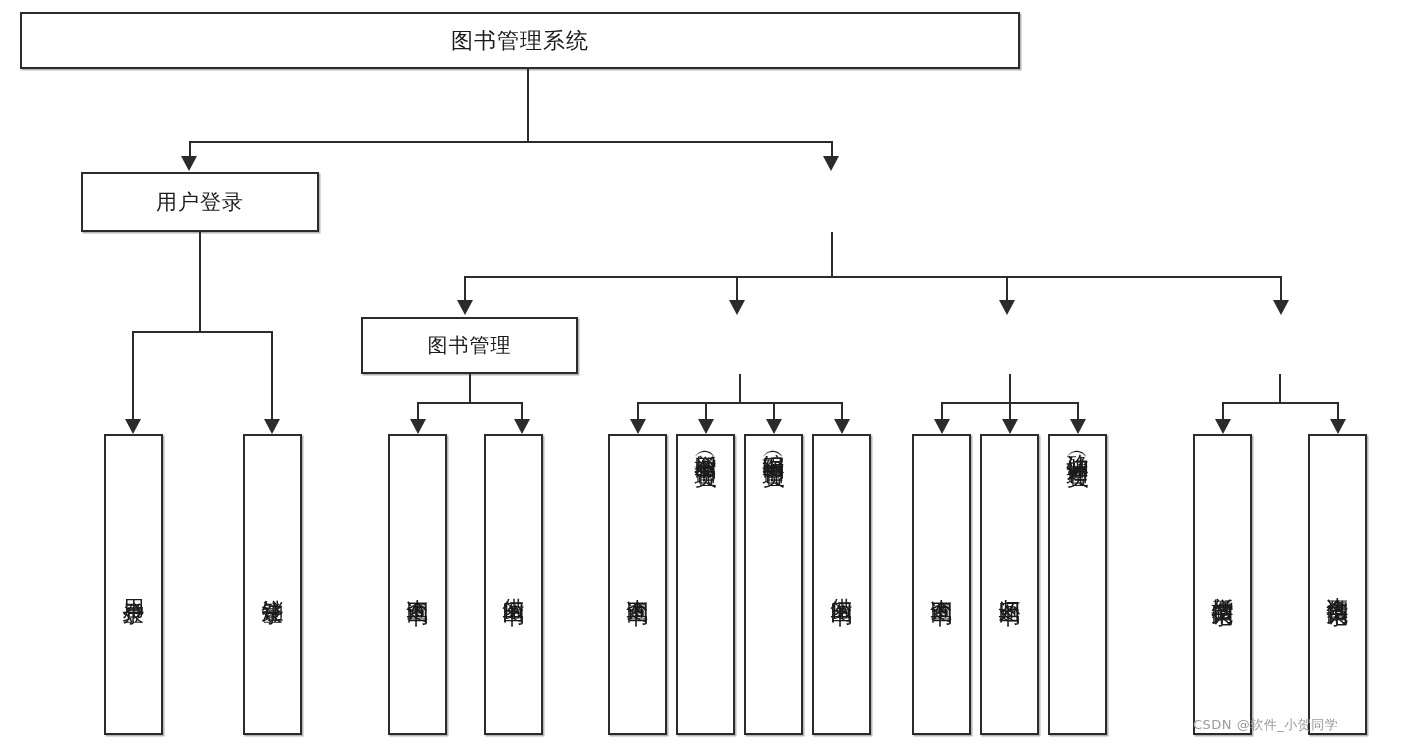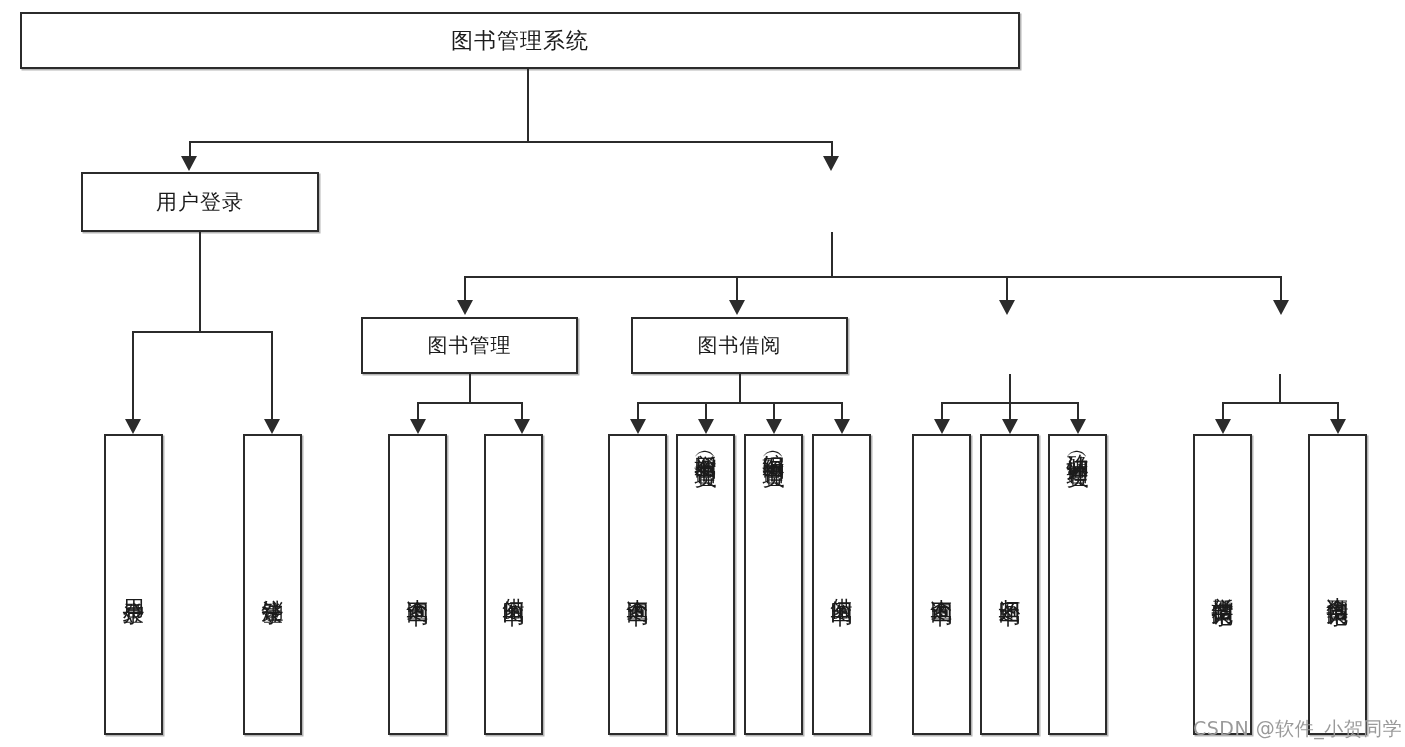--- a/index.html
+++ b/index.html
@@ -70,21 +70,21 @@
   .arrow{
     position:absolute;
     width:0;height:0;
     border-left:8px solid transparent;
     border-right:8px solid transparent;
     border-top:15px solid #2b2b2b;
   }
   
   .watermark{
     position:absolute;
-    font-size:19px;
+    font-size:13px;
     color:#9a9a9a;
     letter-spacing:.5px;
     white-space:nowrap;
     user-select:none;
   }
 </style>
 </head>
 <body>
 
 <div id="canvas">
@@ -125,23 +125,20 @@
   <div class="arrow" style="left:729px;top:300px;"></div>
 
   <div class="vline" style="left:1006px;top:276px;height:26px;"></div>
   <div class="arrow" style="left:999px;top:300px;"></div>
 
   <div class="vline" style="left:1280px;top:276px;height:26px;"></div>
   <div class="arrow" style="left:1273px;top:300px;"></div>
 
   <div class="node lvl3" style="left:361px;top:317px;width:217px;height:57px;">
     <span class="label">图书管理</span>
-  </div>
-  <div class="node lvl3" style="left:631px;top:317px;width:217px;height:57px;">
-    <span class="label">图书借阅</span>
   </div>
 
   <div class="vline" style="left:469px;top:374px;height:28px;"></div>
   <div class="hline" style="left:417px;top:402px;width:104px;"></div>
   <div class="vline" style="left:417px;top:402px;height:19px;"></div>
   <div class="arrow" style="left:410px;top:419px;"></div>
   <div class="vline" style="left:521px;top:402px;height:19px;"></div>
   <div class="arrow" style="left:514px;top:419px;"></div>
 
   <div class="vline" style="left:739px;top:374px;height:28px;"></div>

